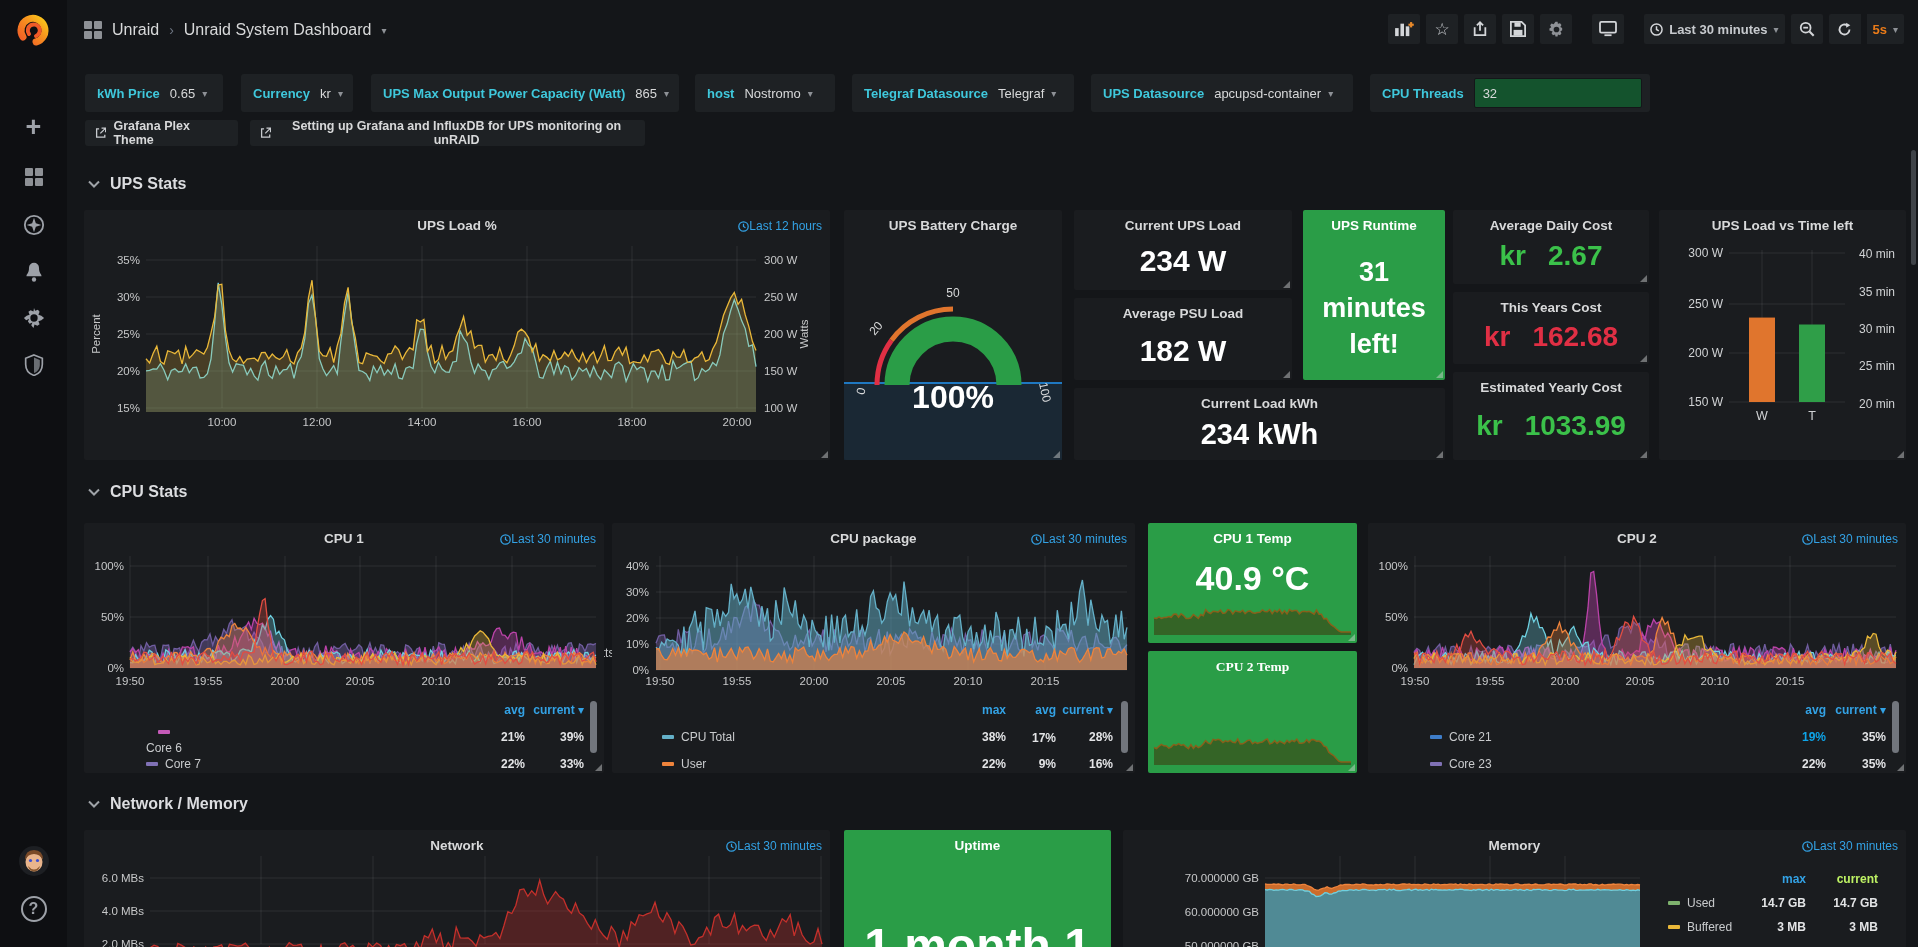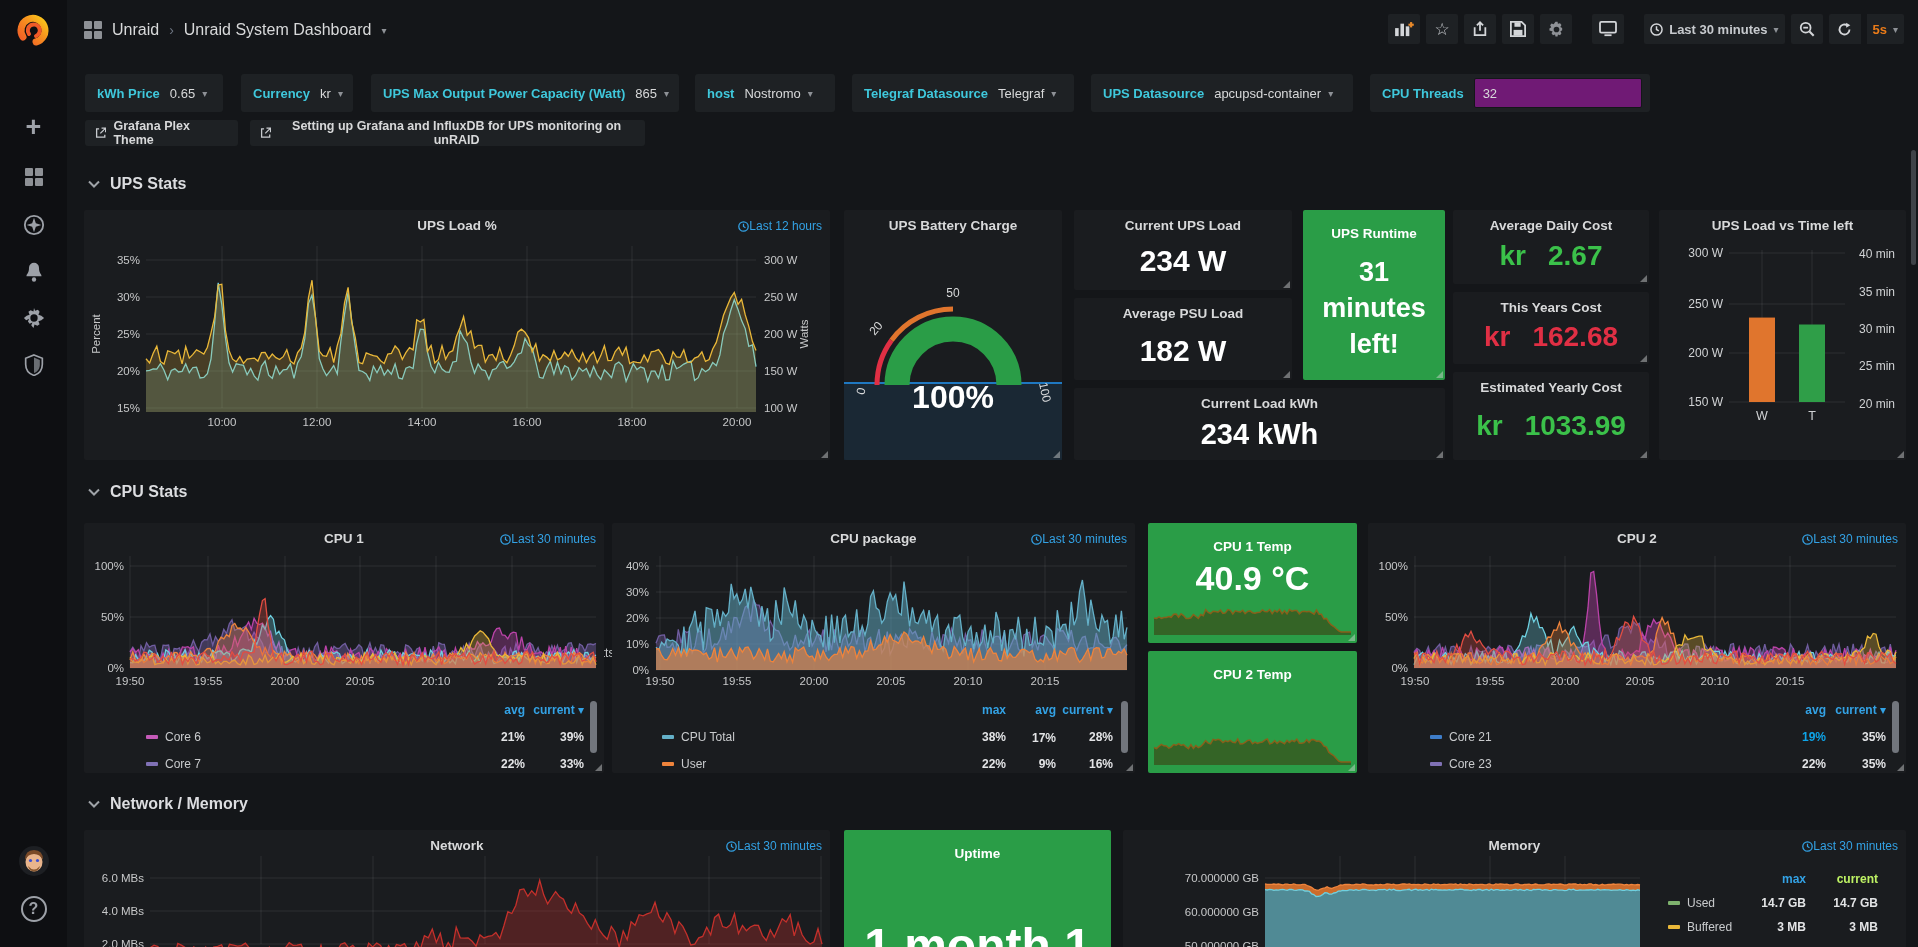--- a/index.html
+++ b/index.html
@@ -24,32 +24,32 @@
   .nbtn svg { display:block; }
   .nbtn.txt { font-size:13px; gap:6px; }
   .nspace { width:8px; }
   .caret { color:#8e9196; font-size:10px; }
   .orange { color:#eb7b18; font-weight:bold; }
 
   
   .chip { position:absolute; top:74px; height:38px; background:#1e2124; border-radius:3px; display:flex; align-items:center; gap:10px; padding:0 12px; }
   .chip .vlabel { font-size:13px; font-weight:bold; color:#3fc8dc; white-space:nowrap; }
   .chip .vvalue { font-size:13px; color:#d8d9da; display:flex; align-items:center; gap:7px; cursor:pointer; white-space:nowrap; }
-  .chip input { background:#701a75; border:1px solid #141619; color:#d8d9da; font-size:13px; height:30px; width:168px; padding:0 8px; border-radius:2px; font-family:inherit; }
+  .chip input { background:#14532d; border:1px solid #141619; color:#d8d9da; font-size:13px; height:30px; width:168px; padding:0 8px; border-radius:2px; font-family:inherit; }
   .linkchip { position:absolute; top:120px; height:26px; background:#1e2124; border-radius:3px; display:flex; align-items:center; gap:7px; padding:0 10px; font-size:12.5px; font-weight:bold; color:#d8d9da; cursor:pointer; }
 
   
   .sect { position:absolute; display:flex; align-items:center; gap:10px; color:#dcdde0; font-size:16px; font-weight:bold; cursor:pointer; }
   .panel { position:absolute; background:#1a1c1f; border-radius:2px; }
   .panel::after { content:""; position:absolute; right:2px; bottom:2px; width:0; height:0; border-left:7px solid transparent; border-bottom:7px solid rgba(216,217,218,0.45); }
   .ptitle { position:absolute; left:0; right:0; top:8px; text-align:center; font-size:13.5px; font-weight:bold; color:#d8d9da; cursor:pointer; }
   .timelink { position:absolute; right:8px; top:9px; font-size:12px; color:#33a2e5; display:flex; align-items:center; cursor:pointer; }
   .statv { position:absolute; left:0; right:0; text-align:center; font-weight:bold; color:#fff; }
   .gpanel { background:#2a9d47; }
-  .gpanel .ptitle { color:#fff;margin-top:8px; }
+  .gpanel .ptitle { color:#fff; }
   svg.chart { position:absolute; left:0; top:0; }
   svg text { font-family:"Liberation Sans","DejaVu Sans",sans-serif; }
   .legend-wrap { position:absolute; font-size:12px; }
   .lg-item { position:absolute; display:flex; align-items:center; gap:7px; white-space:nowrap; }
   .lg-sw { width:12px; height:4px; border-radius:1px; display:inline-block; }
   .lg-label { color:#c9cbcd; cursor:pointer; }
   .lg-stats { color:#e3e4e6; }
   .scrollthumb { position:absolute; width:7px; border-radius:4px; background:#72767d; }
   #dash-scroll { position:absolute; right:2px; top:150px; width:5px; height:115px; border-radius:3px; background:#3f4348; }
   .costrow { display:flex; justify-content:center; align-items:baseline; gap:22px; font-weight:bold; }
@@ -464,21 +464,21 @@
         <path d="M46.0 136.9 L48.8 129.1 L51.5 137.3 L54.3 139.8 L57.0 134.5 L59.8 139.5 L62.5 137.6 L65.3 135.3 L68.1 130.2 L70.8 131.3 L73.6 133.0 L76.3 136.9 L79.1 139.8 L81.8 135.6 L84.6 132.7 L87.4 136.5 L90.1 129.4 L92.9 129.7 L95.6 134.7 L98.4 137.0 L101.1 131.3 L103.9 136.1 L106.7 128.9 L109.4 132.8 L112.2 132.2 L114.9 138.2 L117.7 136.9 L120.4 128.6 L123.2 125.7 L126.0 125.4 L128.7 130.8 L131.5 127.9 L134.2 118.7 L137.0 114.2 L139.8 115.8 L142.5 111.6 L145.3 113.6 L148.0 102.6 L150.8 100.4 L153.5 105.2 L156.3 105.0 L159.1 108.1 L161.8 104.3 L164.6 108.8 L167.3 113.5 L170.1 119.6 L172.8 124.4 L175.6 123.5 L178.4 132.1 L181.1 124.6 L183.9 130.8 L186.6 134.1 L189.4 127.7 L192.1 130.4 L194.9 131.4 L197.7 140.2 L200.4 128.6 L203.2 132.2 L205.9 129.9 L208.7 134.8 L211.4 135.9 L214.2 139.8 L217.0 129.6 L219.7 132.8 L222.5 129.3 L225.2 137.7 L228.0 129.9 L230.7 132.0 L233.5 136.2 L236.3 131.0 L239.0 139.5 L241.8 129.0 L244.5 137.4 L247.3 129.8 L250.0 135.8 L252.8 138.0 L255.6 139.2 L258.3 134.1 L261.1 137.7 L263.8 130.4 L266.6 136.0 L269.3 136.7 L272.1 134.9 L274.9 140.5 L277.6 133.1 L280.4 139.7 L283.1 131.4 L285.9 139.2 L288.7 131.2 L291.4 137.0 L294.2 140.3 L296.9 136.9 L299.7 132.9 L302.4 137.6 L305.2 132.1 L308.0 134.2 L310.7 137.4 L313.5 137.3 L316.2 133.3 L319.0 140.2 L321.7 129.3 L324.5 134.1 L327.3 134.7 L330.0 129.4 L332.8 138.6 L335.5 138.3 L338.3 132.6 L341.0 138.2 L343.8 135.8 L346.6 135.8 L349.3 131.0 L352.1 138.1 L354.8 134.0 L357.6 135.0 L360.3 140.7 L363.1 139.2 L365.9 135.6 L368.6 130.0 L371.4 134.8 L374.1 133.3 L376.9 135.7 L379.6 134.1 L382.4 136.3 L385.2 131.9 L387.9 131.1 L390.7 133.5 L393.4 135.9 L396.2 129.7 L398.9 133.1 L401.7 131.3 L404.5 135.0 L407.2 131.7 L410.0 138.4 L412.7 139.8 L415.5 138.4 L418.2 137.3 L421.0 129.5 L423.8 135.4 L426.5 132.9 L429.3 132.8 L432.0 132.0 L434.8 129.8 L437.6 134.9 L440.3 130.4 L443.1 128.9 L445.8 138.9 L448.6 132.2 L451.3 140.6 L454.1 133.5 L456.9 135.2 L459.6 131.2 L462.4 132.7 L465.1 133.5 L467.9 137.3 L470.6 133.7 L473.4 129.3 L476.2 139.2 L478.9 135.6 L481.7 130.2 L484.4 136.9 L487.2 139.3 L489.9 129.4 L492.7 132.7 L495.5 129.6 L498.2 132.0 L501.0 139.2 L503.7 138.2 L506.5 140.5 L509.2 133.0 L512.0 134.8 L512.0 145 L46.0 145 Z" fill="#ef843c" fill-opacity="0.3"></path>
         <path d="M46.0 136.9 L48.8 129.1 L51.5 137.3 L54.3 139.8 L57.0 134.5 L59.8 139.5 L62.5 137.6 L65.3 135.3 L68.1 130.2 L70.8 131.3 L73.6 133.0 L76.3 136.9 L79.1 139.8 L81.8 135.6 L84.6 132.7 L87.4 136.5 L90.1 129.4 L92.9 129.7 L95.6 134.7 L98.4 137.0 L101.1 131.3 L103.9 136.1 L106.7 128.9 L109.4 132.8 L112.2 132.2 L114.9 138.2 L117.7 136.9 L120.4 128.6 L123.2 125.7 L126.0 125.4 L128.7 130.8 L131.5 127.9 L134.2 118.7 L137.0 114.2 L139.8 115.8 L142.5 111.6 L145.3 113.6 L148.0 102.6 L150.8 100.4 L153.5 105.2 L156.3 105.0 L159.1 108.1 L161.8 104.3 L164.6 108.8 L167.3 113.5 L170.1 119.6 L172.8 124.4 L175.6 123.5 L178.4 132.1 L181.1 124.6 L183.9 130.8 L186.6 134.1 L189.4 127.7 L192.1 130.4 L194.9 131.4 L197.7 140.2 L200.4 128.6 L203.2 132.2 L205.9 129.9 L208.7 134.8 L211.4 135.9 L214.2 139.8 L217.0 129.6 L219.7 132.8 L222.5 129.3 L225.2 137.7 L228.0 129.9 L230.7 132.0 L233.5 136.2 L236.3 131.0 L239.0 139.5 L241.8 129.0 L244.5 137.4 L247.3 129.8 L250.0 135.8 L252.8 138.0 L255.6 139.2 L258.3 134.1 L261.1 137.7 L263.8 130.4 L266.6 136.0 L269.3 136.7 L272.1 134.9 L274.9 140.5 L277.6 133.1 L280.4 139.7 L283.1 131.4 L285.9 139.2 L288.7 131.2 L291.4 137.0 L294.2 140.3 L296.9 136.9 L299.7 132.9 L302.4 137.6 L305.2 132.1 L308.0 134.2 L310.7 137.4 L313.5 137.3 L316.2 133.3 L319.0 140.2 L321.7 129.3 L324.5 134.1 L327.3 134.7 L330.0 129.4 L332.8 138.6 L335.5 138.3 L338.3 132.6 L341.0 138.2 L343.8 135.8 L346.6 135.8 L349.3 131.0 L352.1 138.1 L354.8 134.0 L357.6 135.0 L360.3 140.7 L363.1 139.2 L365.9 135.6 L368.6 130.0 L371.4 134.8 L374.1 133.3 L376.9 135.7 L379.6 134.1 L382.4 136.3 L385.2 131.9 L387.9 131.1 L390.7 133.5 L393.4 135.9 L396.2 129.7 L398.9 133.1 L401.7 131.3 L404.5 135.0 L407.2 131.7 L410.0 138.4 L412.7 139.8 L415.5 138.4 L418.2 137.3 L421.0 129.5 L423.8 135.4 L426.5 132.9 L429.3 132.8 L432.0 132.0 L434.8 129.8 L437.6 134.9 L440.3 130.4 L443.1 128.9 L445.8 138.9 L448.6 132.2 L451.3 140.6 L454.1 133.5 L456.9 135.2 L459.6 131.2 L462.4 132.7 L465.1 133.5 L467.9 137.3 L470.6 133.7 L473.4 129.3 L476.2 139.2 L478.9 135.6 L481.7 130.2 L484.4 136.9 L487.2 139.3 L489.9 129.4 L492.7 132.7 L495.5 129.6 L498.2 132.0 L501.0 139.2 L503.7 138.2 L506.5 140.5 L509.2 133.0 L512.0 134.8" fill="none" stroke="#ef843c" stroke-width="1.3"></path>
         <path d="M46.0 134.3 L48.8 139.0 L51.5 139.2 L54.3 139.4 L57.0 137.5 L59.8 131.0 L62.5 136.5 L65.3 133.7 L68.1 132.8 L70.8 141.7 L73.6 140.6 L76.3 140.3 L79.1 139.7 L81.8 135.8 L84.6 140.1 L87.4 135.2 L90.1 139.2 L92.9 135.1 L95.6 132.4 L98.4 133.8 L101.1 132.5 L103.9 140.7 L106.7 133.8 L109.4 136.8 L112.2 141.9 L114.9 141.4 L117.7 134.2 L120.4 136.3 L123.2 139.8 L126.0 138.7 L128.7 131.9 L131.5 140.6 L134.2 138.3 L137.0 141.4 L139.8 138.3 L142.5 138.3 L145.3 140.4 L148.0 138.0 L150.8 137.3 L153.5 140.5 L156.3 141.9 L159.1 136.7 L161.8 141.3 L164.6 132.2 L167.3 134.4 L170.1 141.5 L172.8 140.5 L175.6 135.5 L178.4 138.7 L181.1 131.8 L183.9 139.5 L186.6 136.8 L189.4 133.7 L192.1 136.4 L194.9 131.0 L197.7 136.8 L200.4 139.6 L203.2 138.6 L205.9 136.7 L208.7 133.1 L211.4 135.5 L214.2 134.5 L217.0 131.2 L219.7 140.5 L222.5 137.6 L225.2 132.7 L228.0 140.6 L230.7 141.3 L233.5 137.7 L236.3 132.3 L239.0 136.1 L241.8 131.2 L244.5 137.1 L247.3 140.4 L250.0 141.8 L252.8 134.4 L255.6 135.1 L258.3 137.5 L261.1 137.1 L263.8 138.3 L266.6 140.2 L269.3 131.8 L272.1 139.8 L274.9 136.0 L277.6 140.2 L280.4 130.2 L283.1 137.4 L285.9 135.0 L288.7 131.0 L291.4 138.1 L294.2 133.3 L296.9 137.0 L299.7 135.1 L302.4 139.0 L305.2 130.8 L308.0 136.7 L310.7 129.8 L313.5 135.4 L316.2 137.4 L319.0 133.8 L321.7 140.9 L324.5 135.3 L327.3 141.5 L330.0 134.6 L332.8 138.9 L335.5 136.0 L338.3 135.0 L341.0 132.4 L343.8 135.9 L346.6 136.3 L349.3 139.2 L352.1 141.8 L354.8 136.3 L357.6 138.6 L360.3 134.5 L363.1 136.5 L365.9 130.5 L368.6 133.5 L371.4 131.2 L374.1 130.9 L376.9 124.6 L379.6 128.7 L382.4 120.6 L385.2 125.4 L387.9 118.3 L390.7 112.9 L393.4 110.5 L396.2 107.8 L398.9 109.2 L401.7 112.5 L404.5 115.7 L407.2 122.8 L410.0 126.3 L412.7 132.1 L415.5 132.7 L418.2 133.6 L421.0 131.4 L423.8 132.7 L426.5 137.6 L429.3 134.2 L432.0 136.1 L434.8 131.6 L437.6 133.2 L440.3 132.0 L443.1 130.9 L445.8 138.1 L448.6 132.8 L451.3 138.5 L454.1 134.3 L456.9 141.3 L459.6 130.7 L462.4 140.5 L465.1 140.4 L467.9 132.1 L470.6 137.9 L473.4 129.9 L476.2 134.6 L478.9 141.0 L481.7 140.7 L484.4 138.0 L487.2 140.4 L489.9 139.6 L492.7 135.3 L495.5 132.4 L498.2 141.6 L501.0 135.4 L503.7 136.4 L506.5 139.5 L509.2 134.8 L512.0 141.7 L512.0 145 L46.0 145 Z" fill="#eab839" fill-opacity="0.3"></path>
         <path d="M46.0 134.3 L48.8 139.0 L51.5 139.2 L54.3 139.4 L57.0 137.5 L59.8 131.0 L62.5 136.5 L65.3 133.7 L68.1 132.8 L70.8 141.7 L73.6 140.6 L76.3 140.3 L79.1 139.7 L81.8 135.8 L84.6 140.1 L87.4 135.2 L90.1 139.2 L92.9 135.1 L95.6 132.4 L98.4 133.8 L101.1 132.5 L103.9 140.7 L106.7 133.8 L109.4 136.8 L112.2 141.9 L114.9 141.4 L117.7 134.2 L120.4 136.3 L123.2 139.8 L126.0 138.7 L128.7 131.9 L131.5 140.6 L134.2 138.3 L137.0 141.4 L139.8 138.3 L142.5 138.3 L145.3 140.4 L148.0 138.0 L150.8 137.3 L153.5 140.5 L156.3 141.9 L159.1 136.7 L161.8 141.3 L164.6 132.2 L167.3 134.4 L170.1 141.5 L172.8 140.5 L175.6 135.5 L178.4 138.7 L181.1 131.8 L183.9 139.5 L186.6 136.8 L189.4 133.7 L192.1 136.4 L194.9 131.0 L197.7 136.8 L200.4 139.6 L203.2 138.6 L205.9 136.7 L208.7 133.1 L211.4 135.5 L214.2 134.5 L217.0 131.2 L219.7 140.5 L222.5 137.6 L225.2 132.7 L228.0 140.6 L230.7 141.3 L233.5 137.7 L236.3 132.3 L239.0 136.1 L241.8 131.2 L244.5 137.1 L247.3 140.4 L250.0 141.8 L252.8 134.4 L255.6 135.1 L258.3 137.5 L261.1 137.1 L263.8 138.3 L266.6 140.2 L269.3 131.8 L272.1 139.8 L274.9 136.0 L277.6 140.2 L280.4 130.2 L283.1 137.4 L285.9 135.0 L288.7 131.0 L291.4 138.1 L294.2 133.3 L296.9 137.0 L299.7 135.1 L302.4 139.0 L305.2 130.8 L308.0 136.7 L310.7 129.8 L313.5 135.4 L316.2 137.4 L319.0 133.8 L321.7 140.9 L324.5 135.3 L327.3 141.5 L330.0 134.6 L332.8 138.9 L335.5 136.0 L338.3 135.0 L341.0 132.4 L343.8 135.9 L346.6 136.3 L349.3 139.2 L352.1 141.8 L354.8 136.3 L357.6 138.6 L360.3 134.5 L363.1 136.5 L365.9 130.5 L368.6 133.5 L371.4 131.2 L374.1 130.9 L376.9 124.6 L379.6 128.7 L382.4 120.6 L385.2 125.4 L387.9 118.3 L390.7 112.9 L393.4 110.5 L396.2 107.8 L398.9 109.2 L401.7 112.5 L404.5 115.7 L407.2 122.8 L410.0 126.3 L412.7 132.1 L415.5 132.7 L418.2 133.6 L421.0 131.4 L423.8 132.7 L426.5 137.6 L429.3 134.2 L432.0 136.1 L434.8 131.6 L437.6 133.2 L440.3 132.0 L443.1 130.9 L445.8 138.1 L448.6 132.8 L451.3 138.5 L454.1 134.3 L456.9 141.3 L459.6 130.7 L462.4 140.5 L465.1 140.4 L467.9 132.1 L470.6 137.9 L473.4 129.9 L476.2 134.6 L478.9 141.0 L481.7 140.7 L484.4 138.0 L487.2 140.4 L489.9 139.6 L492.7 135.3 L495.5 132.4 L498.2 141.6 L501.0 135.4 L503.7 136.4 L506.5 139.5 L509.2 134.8 L512.0 141.7" fill="none" stroke="#eab839" stroke-width="1.3"></path>
         <path d="M46.0 135.8 L48.8 135.6 L51.5 137.9 L54.3 136.5 L57.0 135.1 L59.8 129.2 L62.5 129.5 L65.3 137.0 L68.1 135.6 L70.8 130.9 L73.6 139.2 L76.3 137.1 L79.1 133.2 L81.8 137.1 L84.6 140.6 L87.4 128.9 L90.1 139.0 L92.9 134.0 L95.6 130.2 L98.4 141.2 L101.1 135.0 L103.9 138.6 L106.7 134.1 L109.4 135.3 L112.2 140.5 L114.9 132.4 L117.7 130.5 L120.4 129.1 L123.2 132.7 L126.0 133.5 L128.7 139.3 L131.5 137.2 L134.2 136.5 L137.0 137.5 L139.8 132.9 L142.5 135.9 L145.3 136.4 L148.0 128.7 L150.8 133.6 L153.5 131.2 L156.3 137.4 L159.1 129.6 L161.8 128.7 L164.6 130.0 L167.3 129.8 L170.1 129.2 L172.8 107.4 L175.6 91.2 L178.4 77.6 L181.1 75.6 L183.9 101.3 L186.6 115.2 L189.4 133.1 L192.1 137.8 L194.9 132.4 L197.7 129.9 L200.4 141.4 L203.2 141.6 L205.9 140.2 L208.7 138.9 L211.4 133.3 L214.2 131.2 L217.0 138.0 L219.7 128.1 L222.5 138.9 L225.2 129.1 L228.0 128.1 L230.7 138.3 L233.5 138.4 L236.3 141.8 L239.0 140.7 L241.8 131.1 L244.5 130.2 L247.3 131.6 L250.0 136.1 L252.8 137.4 L255.6 138.7 L258.3 135.2 L261.1 130.7 L263.8 138.4 L266.6 136.5 L269.3 139.6 L272.1 134.0 L274.9 136.3 L277.6 141.2 L280.4 134.0 L283.1 129.0 L285.9 136.8 L288.7 136.0 L291.4 131.5 L294.2 137.1 L296.9 139.1 L299.7 132.0 L302.4 130.0 L305.2 133.7 L308.0 128.6 L310.7 135.3 L313.5 141.2 L316.2 132.2 L319.0 141.9 L321.7 132.2 L324.5 141.5 L327.3 131.8 L330.0 132.7 L332.8 138.1 L335.5 134.6 L338.3 129.8 L341.0 138.7 L343.8 133.5 L346.6 135.6 L349.3 135.3 L352.1 133.0 L354.8 128.9 L357.6 141.7 L360.3 131.4 L363.1 136.1 L365.9 131.4 L368.6 133.3 L371.4 130.4 L374.1 133.6 L376.9 132.6 L379.6 130.0 L382.4 135.2 L385.2 129.8 L387.9 136.1 L390.7 141.1 L393.4 139.1 L396.2 138.5 L398.9 132.6 L401.7 140.9 L404.5 131.5 L407.2 136.1 L410.0 128.2 L412.7 137.7 L415.5 133.2 L418.2 135.9 L421.0 140.4 L423.8 137.2 L426.5 133.8 L429.3 138.8 L432.0 135.8 L434.8 141.0 L437.6 139.3 L440.3 129.5 L443.1 128.0 L445.8 133.1 L448.6 129.1 L451.3 135.5 L454.1 134.4 L456.9 137.6 L459.6 136.3 L462.4 139.8 L465.1 137.8 L467.9 132.4 L470.6 135.1 L473.4 133.2 L476.2 141.3 L478.9 130.3 L481.7 131.9 L484.4 135.8 L487.2 130.1 L489.9 133.4 L492.7 130.9 L495.5 130.5 L498.2 138.1 L501.0 136.9 L503.7 134.3 L506.5 130.9 L509.2 129.3 L512.0 138.9 L512.0 145 L46.0 145 Z" fill="#e24d42" fill-opacity="0.3"></path>
         <path d="M46.0 135.8 L48.8 135.6 L51.5 137.9 L54.3 136.5 L57.0 135.1 L59.8 129.2 L62.5 129.5 L65.3 137.0 L68.1 135.6 L70.8 130.9 L73.6 139.2 L76.3 137.1 L79.1 133.2 L81.8 137.1 L84.6 140.6 L87.4 128.9 L90.1 139.0 L92.9 134.0 L95.6 130.2 L98.4 141.2 L101.1 135.0 L103.9 138.6 L106.7 134.1 L109.4 135.3 L112.2 140.5 L114.9 132.4 L117.7 130.5 L120.4 129.1 L123.2 132.7 L126.0 133.5 L128.7 139.3 L131.5 137.2 L134.2 136.5 L137.0 137.5 L139.8 132.9 L142.5 135.9 L145.3 136.4 L148.0 128.7 L150.8 133.6 L153.5 131.2 L156.3 137.4 L159.1 129.6 L161.8 128.7 L164.6 130.0 L167.3 129.8 L170.1 129.2 L172.8 107.4 L175.6 91.2 L178.4 77.6 L181.1 75.6 L183.9 101.3 L186.6 115.2 L189.4 133.1 L192.1 137.8 L194.9 132.4 L197.7 129.9 L200.4 141.4 L203.2 141.6 L205.9 140.2 L208.7 138.9 L211.4 133.3 L214.2 131.2 L217.0 138.0 L219.7 128.1 L222.5 138.9 L225.2 129.1 L228.0 128.1 L230.7 138.3 L233.5 138.4 L236.3 141.8 L239.0 140.7 L241.8 131.1 L244.5 130.2 L247.3 131.6 L250.0 136.1 L252.8 137.4 L255.6 138.7 L258.3 135.2 L261.1 130.7 L263.8 138.4 L266.6 136.5 L269.3 139.6 L272.1 134.0 L274.9 136.3 L277.6 141.2 L280.4 134.0 L283.1 129.0 L285.9 136.8 L288.7 136.0 L291.4 131.5 L294.2 137.1 L296.9 139.1 L299.7 132.0 L302.4 130.0 L305.2 133.7 L308.0 128.6 L310.7 135.3 L313.5 141.2 L316.2 132.2 L319.0 141.9 L321.7 132.2 L324.5 141.5 L327.3 131.8 L330.0 132.7 L332.8 138.1 L335.5 134.6 L338.3 129.8 L341.0 138.7 L343.8 133.5 L346.6 135.6 L349.3 135.3 L352.1 133.0 L354.8 128.9 L357.6 141.7 L360.3 131.4 L363.1 136.1 L365.9 131.4 L368.6 133.3 L371.4 130.4 L374.1 133.6 L376.9 132.6 L379.6 130.0 L382.4 135.2 L385.2 129.8 L387.9 136.1 L390.7 141.1 L393.4 139.1 L396.2 138.5 L398.9 132.6 L401.7 140.9 L404.5 131.5 L407.2 136.1 L410.0 128.2 L412.7 137.7 L415.5 133.2 L418.2 135.9 L421.0 140.4 L423.8 137.2 L426.5 133.8 L429.3 138.8 L432.0 135.8 L434.8 141.0 L437.6 139.3 L440.3 129.5 L443.1 128.0 L445.8 133.1 L448.6 129.1 L451.3 135.5 L454.1 134.4 L456.9 137.6 L459.6 136.3 L462.4 139.8 L465.1 137.8 L467.9 132.4 L470.6 135.1 L473.4 133.2 L476.2 141.3 L478.9 130.3 L481.7 131.9 L484.4 135.8 L487.2 130.1 L489.9 133.4 L492.7 130.9 L495.5 130.5 L498.2 138.1 L501.0 136.9 L503.7 134.3 L506.5 130.9 L509.2 129.3 L512.0 138.9" fill="none" stroke="#e24d42" stroke-width="1.3"></path>
       </svg>
     <div class="legend-wrap" id="lt-cpu1" style="left:0;top:0;width:520px;height:250px;">
         <span style="position: absolute; top: 180px; right: 79px; color: rgb(51, 162, 229); font-weight: bold; cursor: pointer;">avg</span>
         <span style="position: absolute; top: 180px; right: 20px; color: rgb(51, 162, 229); font-weight: bold; cursor: pointer;">current ▾</span>
-        <span class="lg-item" style="top: 207px; left: 62px;">
+        <span class="lg-item" style="top: 207px; left: 62px; flex-direction: column;">
           <span class="lg-sw" style="background:#c45ab8"></span>
           <span class="lg-label">Core 6</span>
         </span>
         <span style="position: absolute; top: 207px; right: 79px; color: rgb(227, 228, 230); font-weight: bold;">21%</span>
         <span style="position: absolute; top: 207px; right: 20px; color: rgb(227, 228, 230); font-weight: bold;">39%</span>
         <span class="lg-item" style="top: 234px; left: 62px;">
           <span class="lg-sw" style="background:#8071b5"></span>
           <span class="lg-label">Core 7</span>
         </span>
         <span style="position: absolute; top: 234px; right: 79px; color: rgb(227, 228, 230); font-weight: bold;">22%</span>
@@ -549,21 +549,21 @@
   </div>
 
   <div class="panel gpanel" style="left:1148px;top:523px;width:209px;height:120px;overflow:hidden;">
     <div class="ptitle">CPU 1 Temp</div>
     <div class="statv" style="top:36px;font-size:34px;">40.9 °C</div>
     <svg class="chart" id="c-cpu1_temp" width="209" height="120">
         <path d="M6.0 95.1 L8.5 95.5 L10.9 93.8 L13.4 95.4 L15.9 94.5 L18.3 94.5 L20.8 93.5 L23.2 94.3 L25.7 91.2 L28.2 91.0 L30.6 94.3 L33.1 90.9 L35.5 92.6 L38.0 95.4 L40.5 95.5 L42.9 94.8 L45.4 91.6 L47.9 93.5 L50.3 95.4 L52.8 91.5 L55.3 92.7 L57.7 86.7 L60.2 89.4 L62.6 90.5 L65.1 88.3 L67.6 88.6 L70.0 89.2 L72.5 87.2 L74.9 90.5 L77.4 89.9 L79.9 86.6 L82.3 87.4 L84.8 90.9 L87.3 87.8 L89.7 88.5 L92.2 89.1 L94.7 87.2 L97.1 90.7 L99.6 88.5 L102.0 87.9 L104.5 89.7 L107.0 90.3 L109.4 89.6 L111.9 89.2 L114.4 86.9 L116.8 88.6 L119.3 88.7 L121.7 86.7 L124.2 90.6 L126.7 87.4 L129.1 89.0 L131.6 86.4 L134.1 90.7 L136.5 87.8 L139.0 91.0 L141.4 86.6 L143.9 88.2 L146.4 87.5 L148.8 87.5 L151.3 90.8 L153.8 88.6 L156.2 88.2 L158.7 88.8 L161.1 88.4 L163.6 89.6 L166.1 91.1 L168.5 87.0 L171.0 91.3 L173.4 91.3 L175.9 96.0 L178.4 95.4 L180.8 99.2 L183.3 101.9 L185.8 103.5 L188.2 105.8 L190.7 107.9 L193.1 109.0 L195.6 109.0 L198.1 109.0 L200.5 109.0 L203.0 109.0 L203 112 L6 112 Z" fill="rgba(62,44,6,0.5)"></path>
         <path d="M6.0 95.1 L8.5 95.5 L10.9 93.8 L13.4 95.4 L15.9 94.5 L18.3 94.5 L20.8 93.5 L23.2 94.3 L25.7 91.2 L28.2 91.0 L30.6 94.3 L33.1 90.9 L35.5 92.6 L38.0 95.4 L40.5 95.5 L42.9 94.8 L45.4 91.6 L47.9 93.5 L50.3 95.4 L52.8 91.5 L55.3 92.7 L57.7 86.7 L60.2 89.4 L62.6 90.5 L65.1 88.3 L67.6 88.6 L70.0 89.2 L72.5 87.2 L74.9 90.5 L77.4 89.9 L79.9 86.6 L82.3 87.4 L84.8 90.9 L87.3 87.8 L89.7 88.5 L92.2 89.1 L94.7 87.2 L97.1 90.7 L99.6 88.5 L102.0 87.9 L104.5 89.7 L107.0 90.3 L109.4 89.6 L111.9 89.2 L114.4 86.9 L116.8 88.6 L119.3 88.7 L121.7 86.7 L124.2 90.6 L126.7 87.4 L129.1 89.0 L131.6 86.4 L134.1 90.7 L136.5 87.8 L139.0 91.0 L141.4 86.6 L143.9 88.2 L146.4 87.5 L148.8 87.5 L151.3 90.8 L153.8 88.6 L156.2 88.2 L158.7 88.8 L161.1 88.4 L163.6 89.6 L166.1 91.1 L168.5 87.0 L171.0 91.3 L173.4 91.3 L175.9 96.0 L178.4 95.4 L180.8 99.2 L183.3 101.9 L185.8 103.5 L188.2 105.8 L190.7 107.9 L193.1 109.0 L195.6 109.0 L198.1 109.0 L200.5 109.0 L203.0 109.0" fill="none" stroke="rgba(140,95,25,0.95)" stroke-width="1.5"></path>
       </svg>
   </div>
-  <div class="panel gpanel" style="left:1148px;top:651px;width:209px;height:122px;overflow:hidden;">
+  <div class="panel gpanel" style="left:1148px;top:651px;width:209px;height:122px;overflow:hidden;font-family:Liberation Serif, serif;">
     <div class="ptitle">CPU 2 Temp</div>
     <svg class="chart" id="c-cpu2_temp" width="209" height="122">
         <path d="M6.0 96.5 L8.5 97.6 L10.9 95.4 L13.4 93.4 L15.9 94.8 L18.3 95.0 L20.8 97.2 L23.2 96.1 L25.7 93.5 L28.2 94.3 L30.6 92.7 L33.1 94.4 L35.5 93.6 L38.0 95.8 L40.5 97.6 L42.9 93.7 L45.4 97.5 L47.9 94.6 L50.3 96.7 L52.8 95.4 L55.3 92.7 L57.7 89.6 L60.2 92.1 L62.6 92.9 L65.1 88.3 L67.6 89.1 L70.0 88.4 L72.5 89.1 L74.9 91.5 L77.4 89.8 L79.9 90.7 L82.3 89.3 L84.8 91.3 L87.3 91.7 L89.7 88.0 L92.2 93.0 L94.7 92.8 L97.1 91.4 L99.6 89.5 L102.0 89.0 L104.5 92.8 L107.0 91.1 L109.4 92.4 L111.9 91.6 L114.4 91.1 L116.8 89.1 L119.3 87.9 L121.7 92.9 L124.2 92.2 L126.7 89.7 L129.1 92.4 L131.6 90.2 L134.1 91.4 L136.5 92.8 L139.0 89.4 L141.4 91.6 L143.9 89.4 L146.4 90.6 L148.8 88.2 L151.3 92.2 L153.8 92.3 L156.2 91.7 L158.7 88.7 L161.1 91.6 L163.6 88.6 L166.1 88.8 L168.5 90.3 L171.0 90.1 L173.4 91.6 L175.9 95.1 L178.4 96.1 L180.8 101.2 L183.3 103.1 L185.8 104.7 L188.2 107.6 L190.7 110.2 L193.1 110.9 L195.6 110.9 L198.1 110.9 L200.5 110.9 L203.0 110.9 L203 114 L6 114 Z" fill="rgba(62,44,6,0.5)"></path>
         <path d="M6.0 96.5 L8.5 97.6 L10.9 95.4 L13.4 93.4 L15.9 94.8 L18.3 95.0 L20.8 97.2 L23.2 96.1 L25.7 93.5 L28.2 94.3 L30.6 92.7 L33.1 94.4 L35.5 93.6 L38.0 95.8 L40.5 97.6 L42.9 93.7 L45.4 97.5 L47.9 94.6 L50.3 96.7 L52.8 95.4 L55.3 92.7 L57.7 89.6 L60.2 92.1 L62.6 92.9 L65.1 88.3 L67.6 89.1 L70.0 88.4 L72.5 89.1 L74.9 91.5 L77.4 89.8 L79.9 90.7 L82.3 89.3 L84.8 91.3 L87.3 91.7 L89.7 88.0 L92.2 93.0 L94.7 92.8 L97.1 91.4 L99.6 89.5 L102.0 89.0 L104.5 92.8 L107.0 91.1 L109.4 92.4 L111.9 91.6 L114.4 91.1 L116.8 89.1 L119.3 87.9 L121.7 92.9 L124.2 92.2 L126.7 89.7 L129.1 92.4 L131.6 90.2 L134.1 91.4 L136.5 92.8 L139.0 89.4 L141.4 91.6 L143.9 89.4 L146.4 90.6 L148.8 88.2 L151.3 92.2 L153.8 92.3 L156.2 91.7 L158.7 88.7 L161.1 91.6 L163.6 88.6 L166.1 88.8 L168.5 90.3 L171.0 90.1 L173.4 91.6 L175.9 95.1 L178.4 96.1 L180.8 101.2 L183.3 103.1 L185.8 104.7 L188.2 107.6 L190.7 110.2 L193.1 110.9 L195.6 110.9 L198.1 110.9 L200.5 110.9 L203.0 110.9" fill="none" stroke="rgba(140,95,25,0.95)" stroke-width="1.5"></path>
       </svg>
   </div>
 
   <div class="panel" style="left:1368px;top:523px;width:538px;height:250px;">
     <div class="ptitle">CPU 2</div>
     <div class="timelink">

